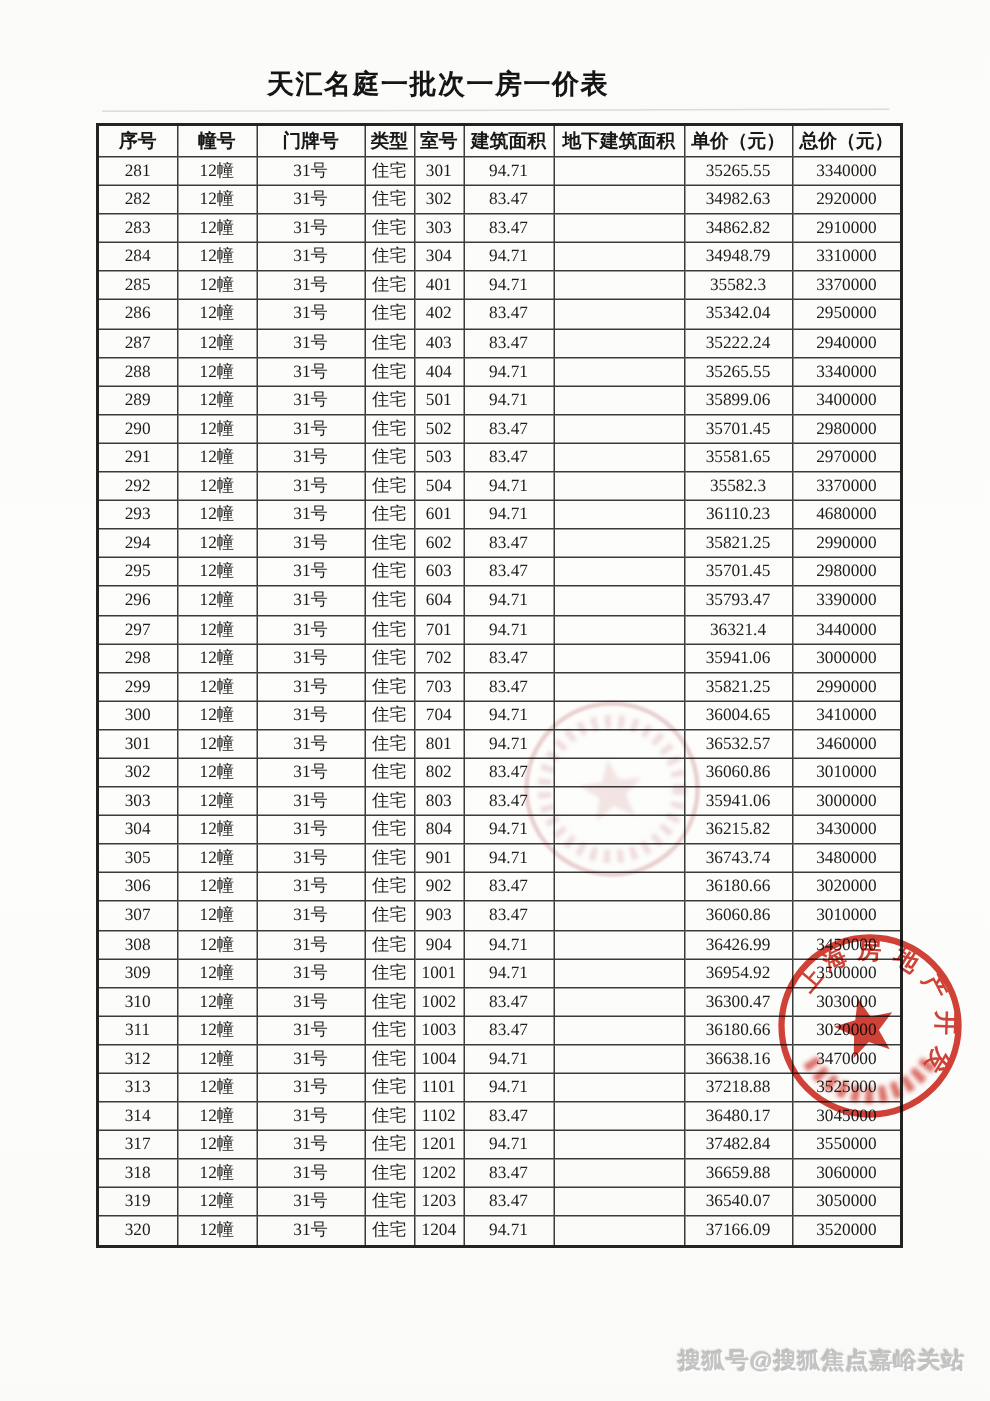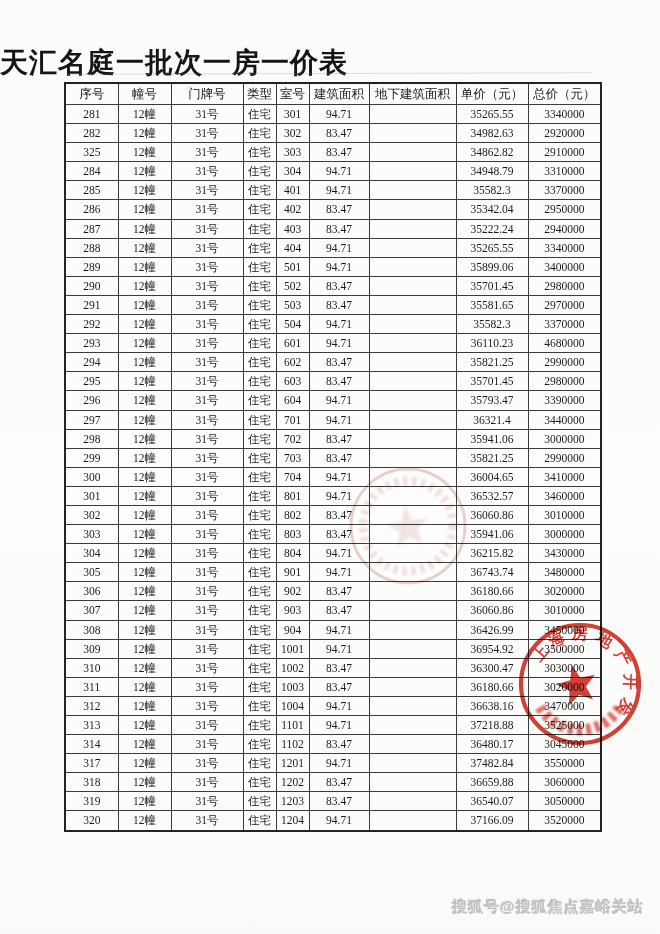--- a/index.html
+++ b/index.html
@@ -5,40 +5,40 @@
   html,body { margin:0; padding:0; background:#e9e9e9; }
   .page {
     position:relative; width:660px; height:934px; margin:0 auto;
     background:linear-gradient(180deg,#fbfbfa 0%,#fdfdfc 55%,#fafaf8 100%);
     overflow:hidden;
     font-family:"Liberation Serif","DejaVu Serif",serif;
     color:#1b1b1b;
   }
   .doc-title {
     position:absolute; top:44px; left:0; width:584px;
-    text-align:left; font-size:28px; font-weight:700;
+    text-align:center; font-size:18px; font-weight:700;
     letter-spacing:1px; color:#151515;
   }
   .scan-line {
     position:absolute; top:73px; left:68px; width:525px; height:1px;
     background:rgba(140,140,140,0.28); transform:rotate(-0.15deg);
   }
   table.price-table {
     position:absolute; left:64px; top:82px; width:536px;
     border-collapse:collapse; table-layout:fixed;
     border:2px solid #232323;
   }
   .price-table th, .price-table td {
     border:1px solid #3b3b3b;
     text-align:center; vertical-align:middle;
     padding:0; overflow:hidden; white-space:nowrap;
   }
   .price-table th {
     height:20px; line-height:20px;
-    font-size:12.5px; font-weight:400; color:#181818;
+    font-size:12.5px; font-weight:700; color:#181818;
   }
   .price-table td {
     height:18.1px; line-height:18.1px;
     font-size:11.5px; color:#1c1c1c;
   }
   .seal { position:absolute; pointer-events:none; mix-blend-mode:multiply; }
   .seal-faint { left:346px; top:464px; opacity:0.55; filter:blur(0.7px); }
   .seal-red   { left:504px; top:608px; opacity:0.92; filter:blur(0.25px); }
   .watermark {
     position:absolute; top:898px; right:16px;
@@ -99,21 +99,21 @@
           <td>12幢</td>
           <td>31号</td>
           <td>住宅</td>
           <td>302</td>
           <td>83.47</td>
           <td></td>
           <td>34982.63</td>
           <td>2920000</td>
         </tr>
         <tr>
-          <td>325</td>
+          <td>283</td>
           <td>12幢</td>
           <td>31号</td>
           <td>住宅</td>
           <td>303</td>
           <td>83.47</td>
           <td></td>
           <td>34862.82</td>
           <td>2910000</td>
         </tr>
         <tr>

